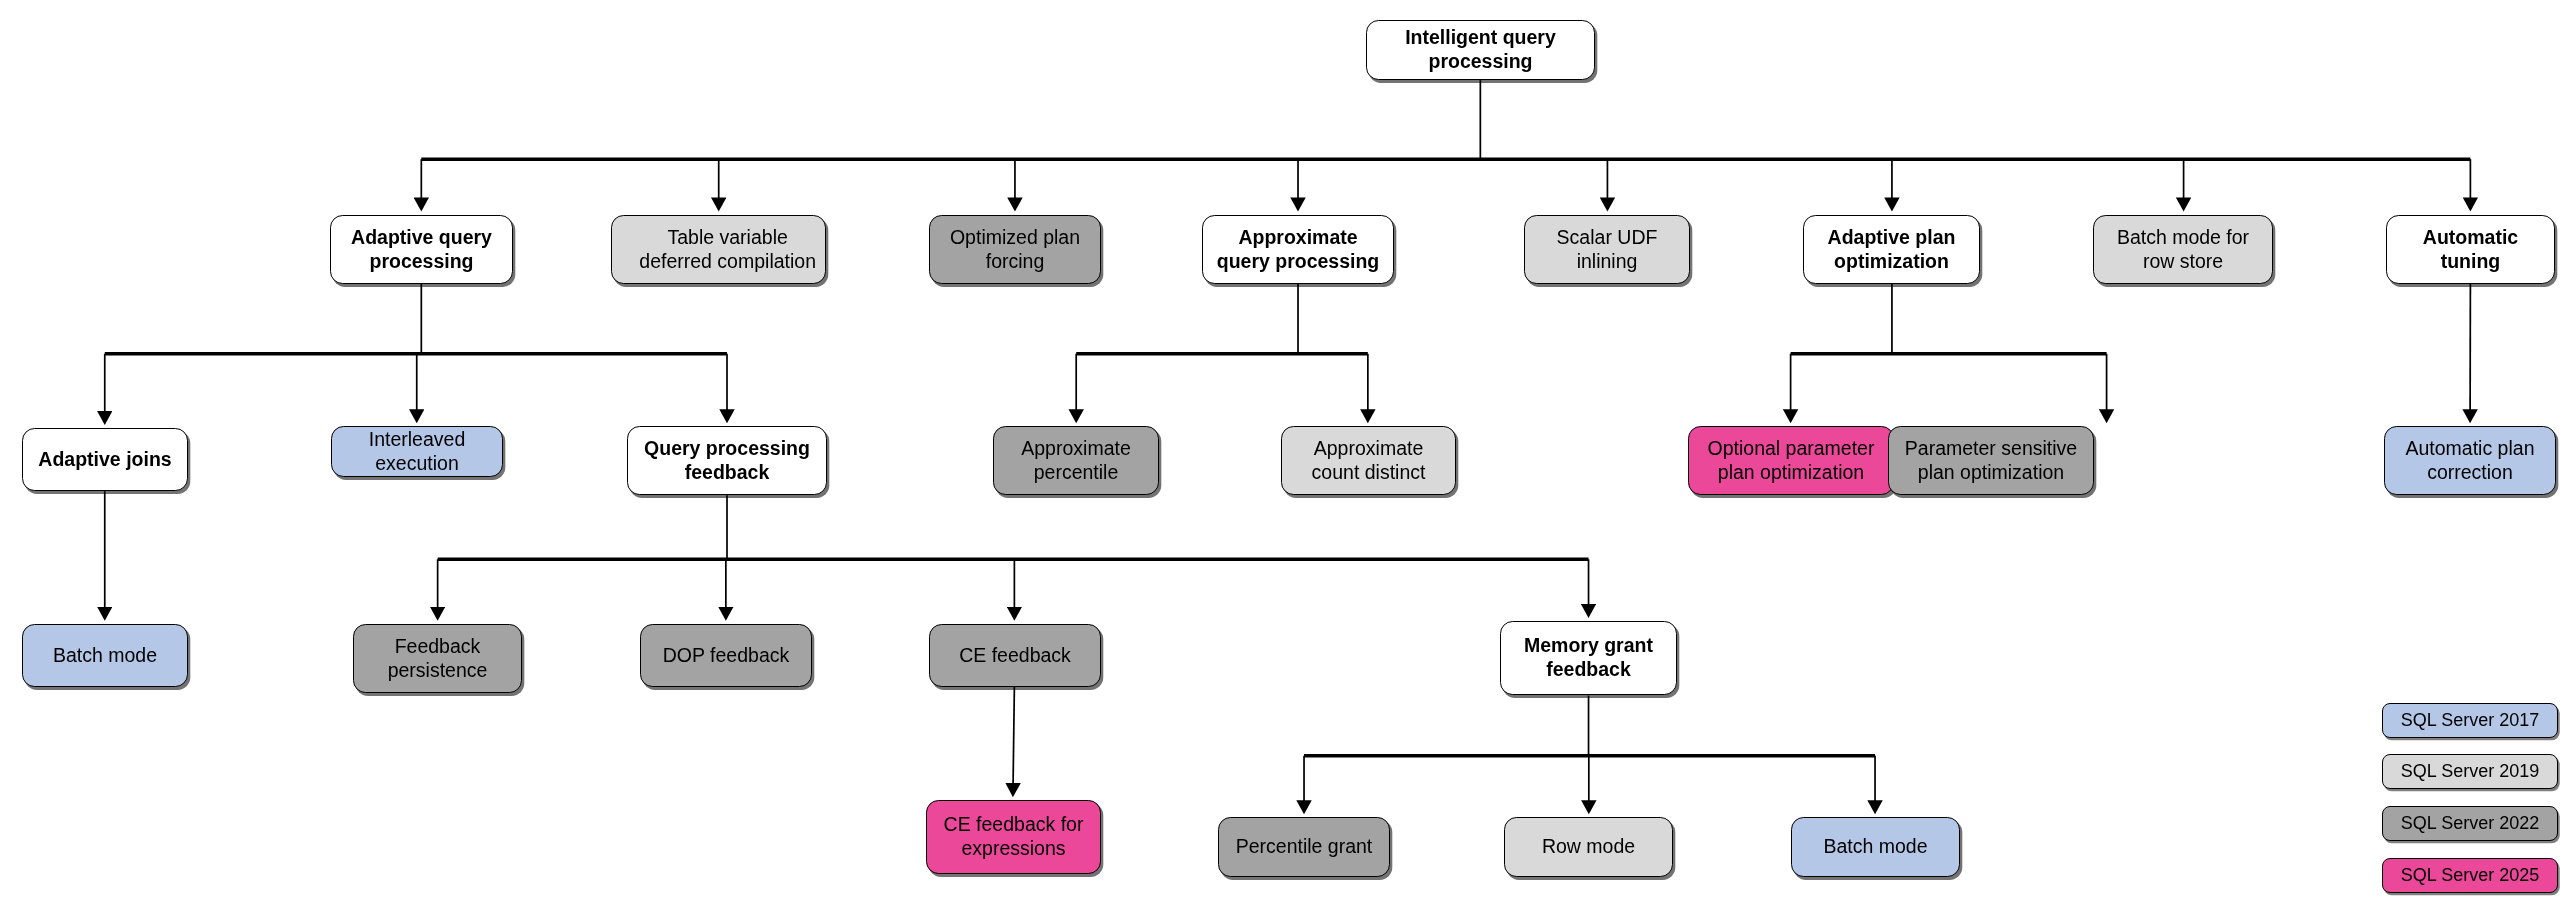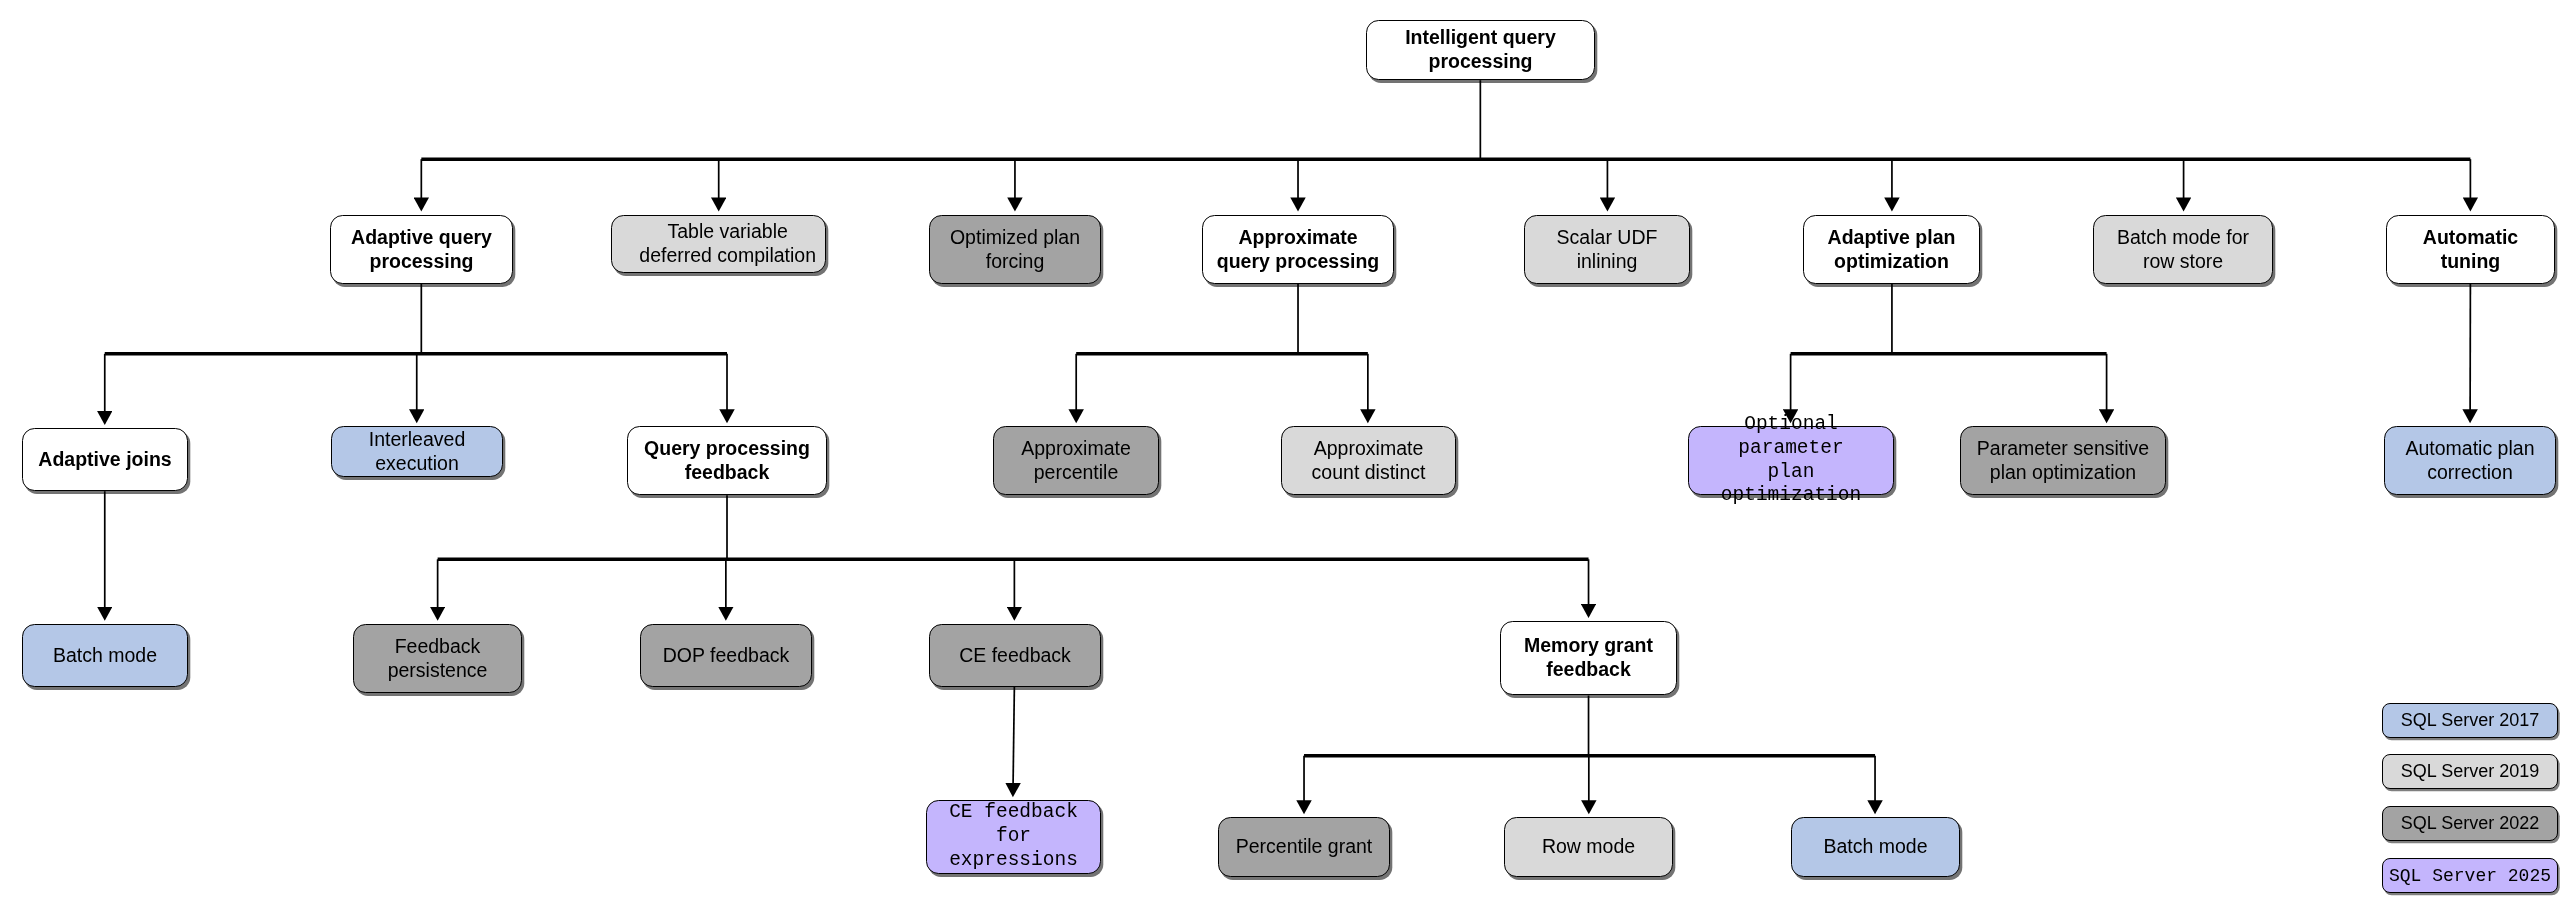--- a/index.html
+++ b/index.html
@@ -28,21 +28,21 @@
     white-space:pre-line;
     background:#ffffff;
     box-shadow:2.3px 2.9px 0 rgba(0,0,0,0.55);
   }
   .node.root{font-weight:bold;}
   .fill-white{background:#ffffff;font-weight:bold;}
   .fill-gray{background:#d9d9d9;font-weight:normal;}
   .fill-gold{background:#a3a3a3;font-weight:normal;}
   .fill-blue{background:#b4c7e7;font-weight:normal;}
   .fill-green{background:#7ed321;font-weight:normal;}
-  .fill-green{background:#c4b5fd;font-family:Liberation Mono, monospace;}
+  .fill-green{background:#ec4899;}
   .legend-item{
     position:absolute;
     box-sizing:border-box;
     border:1.7px solid #000000;
     border-radius:8px;
     display:flex;
     align-items:center;
     justify-content:center;
     font-size:18px;
     color:#000;
@@ -96,21 +96,21 @@
         <path d="M 2278 1320 L 3275.5 1320" stroke-width="6"></path>
         <path d="M 2278 1320 L 2278 1418" marker-end="url(#arrow)"></path>
         <path d="M 2775.5 1320 L 2775.5 1418" marker-end="url(#arrow)"></path>
         <path d="M 3275.5 1320 L 3275.5 1418" marker-end="url(#arrow)"></path>
       </g>
   </svg>
 <div class="node fill-white root" style="left: 1366px; top: 20px; width: 229px; height: 60px;">Intelligent query
 processing</div>
     <div class="node fill-white" style="left: 330px; top: 215px; width: 183px; height: 69px;">Adaptive query
 processing</div>
-    <div class="node fill-gray" style="left: 611px; top: 215px; width: 215px; height: 58px; padding-left: 24px;">Table variable
+    <div class="node fill-gray" style="left: 611px; top: 215px; width: 215px; height: 69px; padding-left: 24px;">Table variable
 deferred compilation</div>
     <div class="node fill-gold" style="left: 929px; top: 215px; width: 172px; height: 69px;">Optimized plan
 forcing</div>
     <div class="node fill-white" style="left: 1202px; top: 215px; width: 192px; height: 69px;">Approximate
 query processing</div>
     <div class="node fill-gray" style="left: 1524px; top: 215px; width: 166px; height: 69px;">Scalar UDF
 inlining</div>
     <div class="node fill-white" style="left: 1803px; top: 215px; width: 177px; height: 69px;">Adaptive plan
 optimization</div>
     <div class="node fill-white" style="left: 2386px; top: 215px; width: 169px; height: 69px;">Automatic
@@ -121,21 +121,21 @@
     <div class="node fill-blue" style="left: 331px; top: 426px; width: 172px; height: 51px;">Interleaved
 execution</div>
     <div class="node fill-white" style="left: 627px; top: 426px; width: 200px; height: 69px;">Query processing
 feedback</div>
     <div class="node fill-gold" style="left: 993px; top: 426px; width: 166px; height: 69px;">Approximate
 percentile</div>
     <div class="node fill-gray" style="left: 1281px; top: 426px; width: 175px; height: 69px;">Approximate
 count distinct</div>
     <div class="node fill-green" style="left: 1688px; top: 426px; width: 206px; height: 69px;">Optional parameter
 plan optimization</div>
-    <div class="node fill-gold" style="left: 1960px; top: 426px; width: 206px; height: 69px;">Parameter sensitive
+    <div class="node fill-gold" style="left: 1888px; top: 426px; width: 206px; height: 69px;">Parameter sensitive
 plan optimization</div>
     <div class="node fill-blue" style="left: 2384px; top: 426px; width: 172px; height: 69px;">Automatic plan
 correction</div>
     <div class="node fill-blue" style="left: 22px; top: 624px; width: 166px; height: 63px;">Batch mode</div>
     <div class="node fill-gold" style="left: 353px; top: 624px; width: 169px; height: 69px;">Feedback
 persistence</div>
     <div class="node fill-gold" style="left: 929px; top: 624px; width: 172px; height: 63px;">CE feedback</div>
     <div class="node fill-gold" style="left: 640px; top: 624px; width: 172px; height: 63px;">DOP feedback</div>
     <div class="node fill-white" style="left: 1500px; top: 621px; width: 177px; height: 74px;">Memory grant
 feedback</div>

